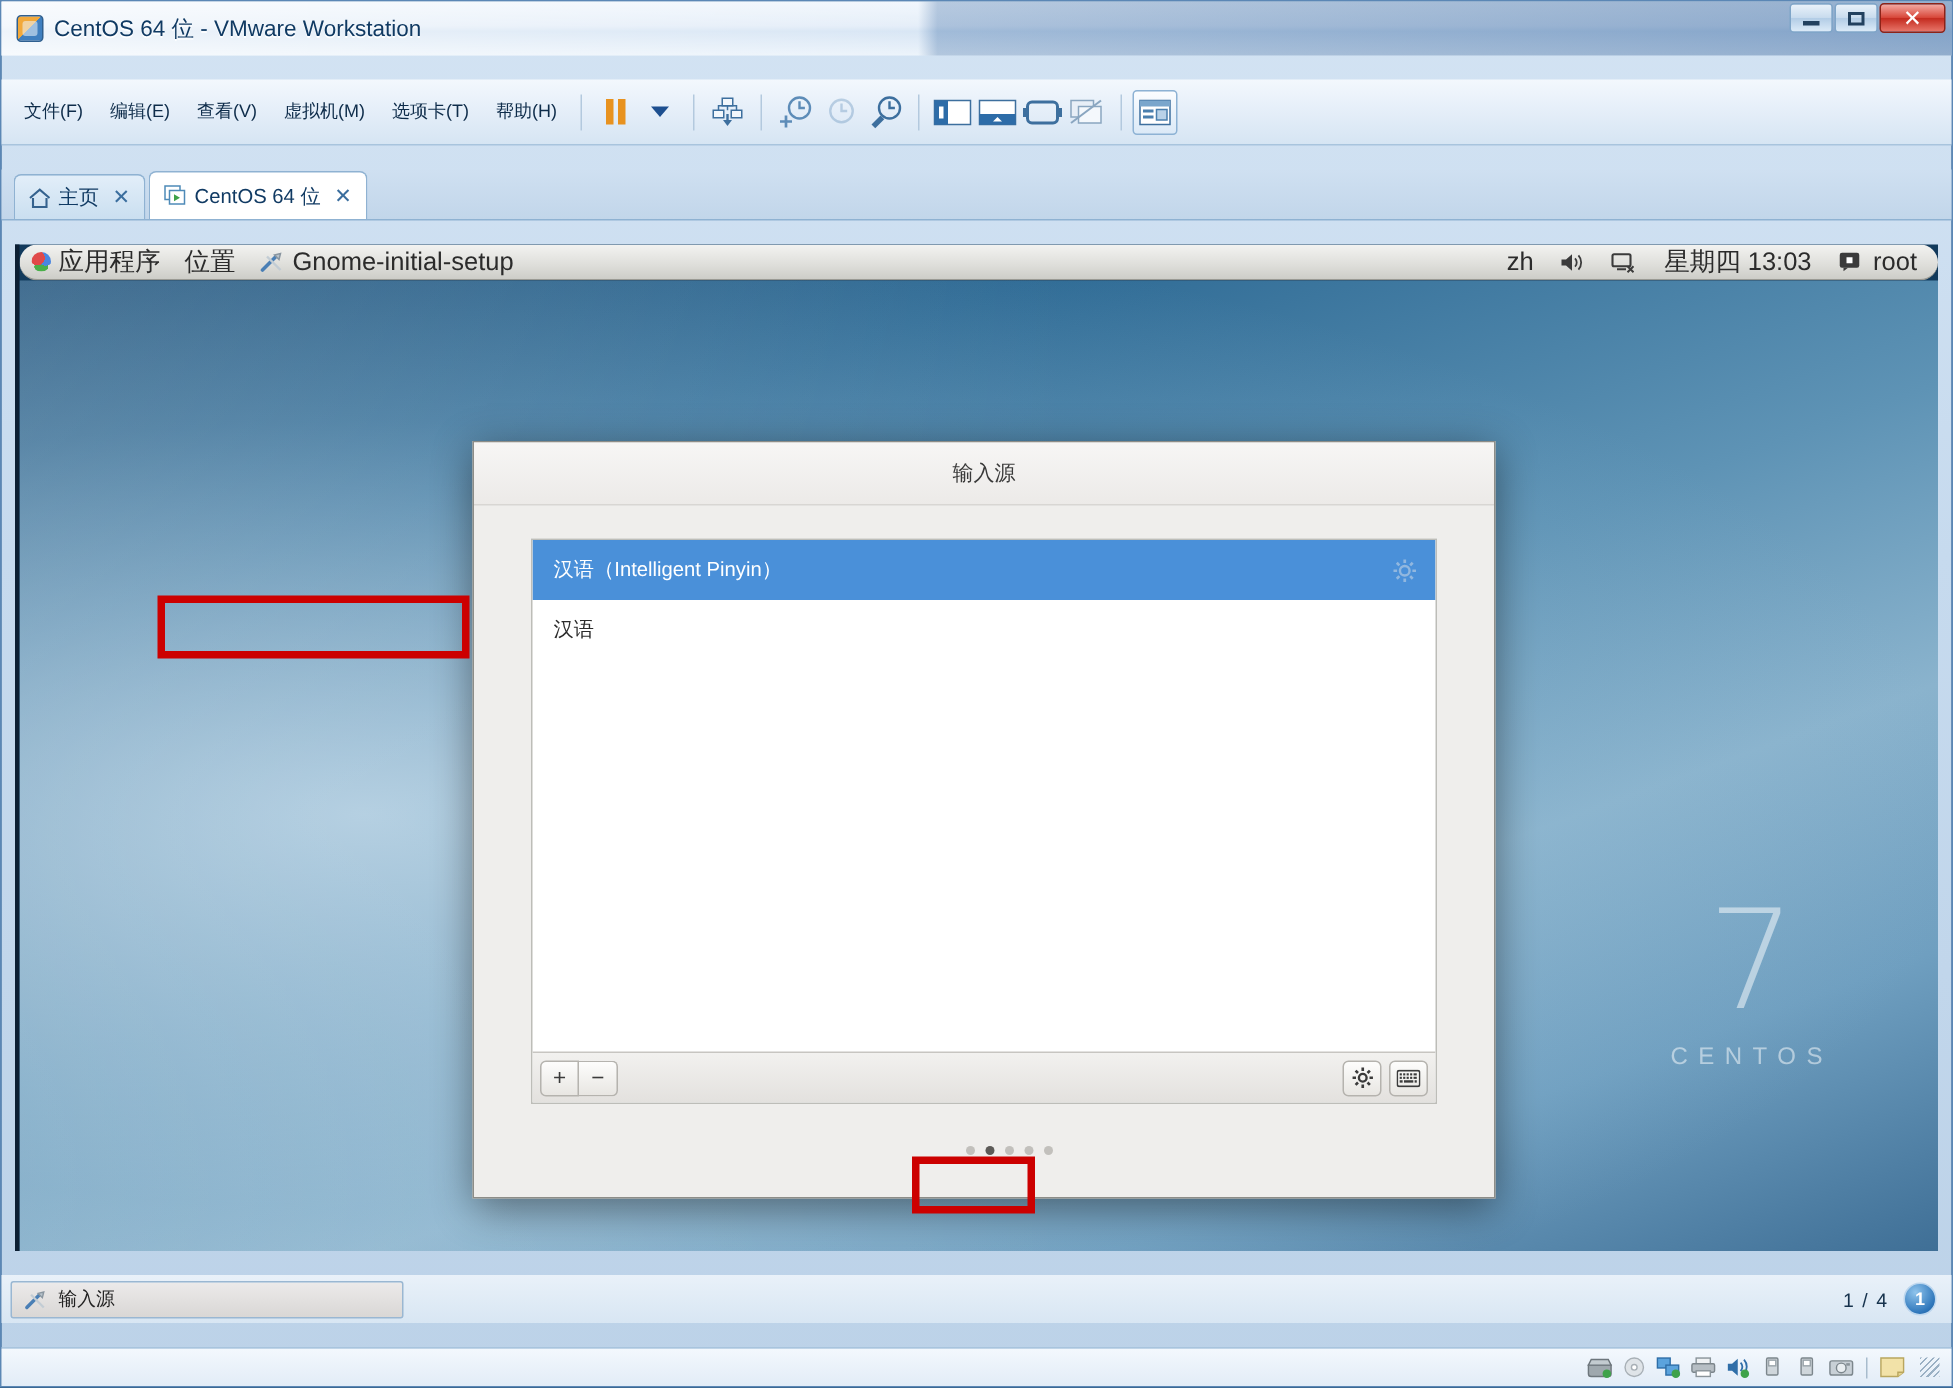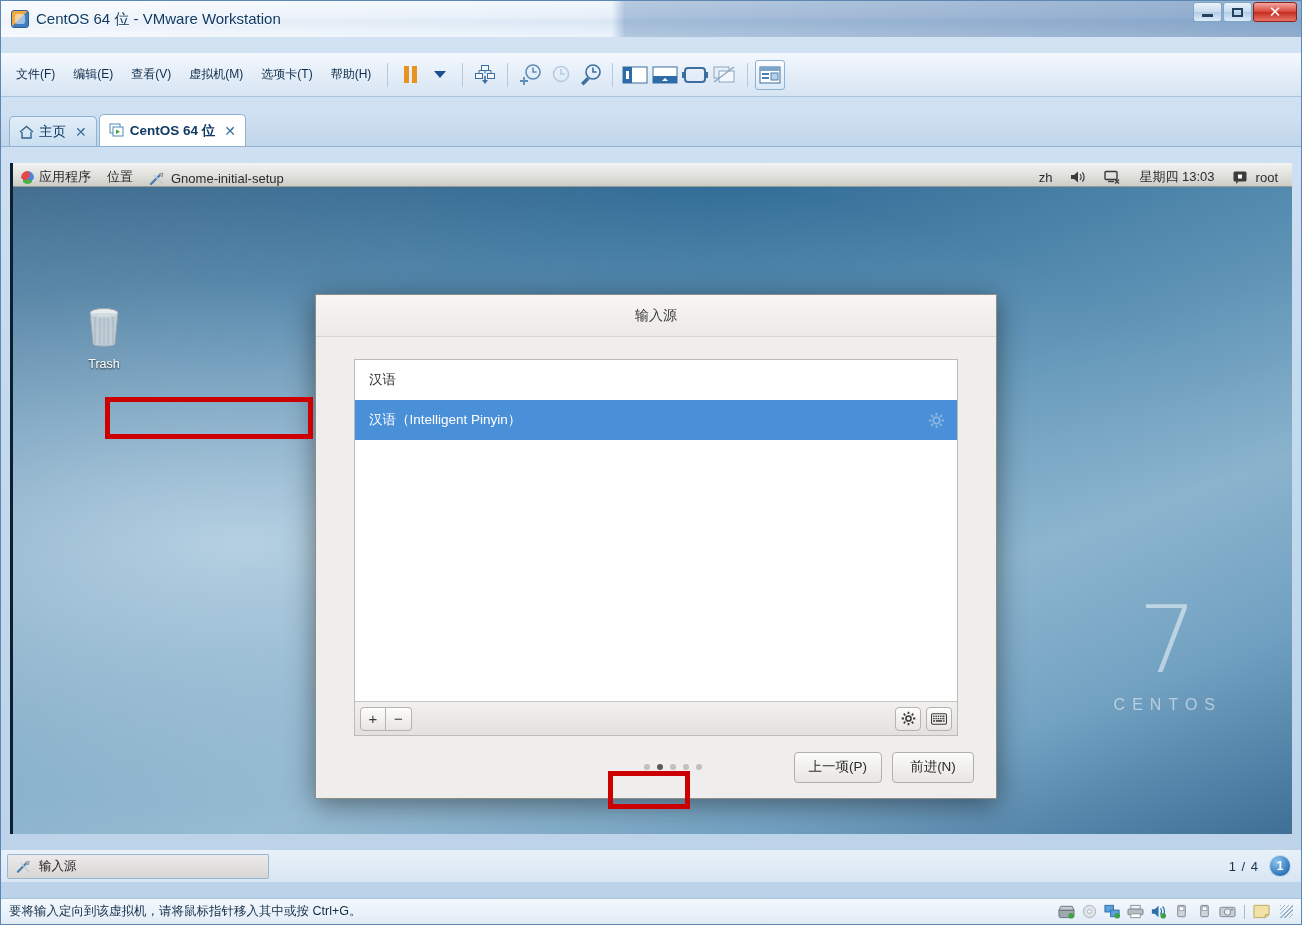--- a/index.html
+++ b/index.html
@@ -81,35 +81,35 @@
     border-bottom:1px solid #8fb2d2;
   }
   .vm-tab{
     height:30px; display:flex; align-items:center; gap:5px;
     padding:0 9px 0 9px; margin-right:2px;
     border:1px solid #8fb2d2; border-bottom:none;
     border-radius:5px 5px 0 0;
     background:linear-gradient(to bottom,#e2eef9,#cadff0);
     font-size:13.5px; color:#103a63;
   }
-  .vm-tab.active{ background:#ffffff; font-weight:bold; height:32px; }
+  .vm-tab.active{ background:#ffffff; font-weight:normal; height:32px; }
   .tab-close{ color:#3b6e9e; font-size:14px; margin-left:4px; }
 
   
   #vm-screen{
     position:relative; margin:0 9px; flex:1 1 auto;
     background:#123a5c; overflow:hidden;
     border-left:3px solid #0c1f33;
   }
   
   #gnome-panel{
-    height:24px; display:flex; align-items:flex-end;
+    height:24px; display:flex; align-items:center;
     background:linear-gradient(to bottom,#f3f3f1,#dededa 60%,#cdcdc8);
-    border-bottom:1px solid #9a9a94; font-size:13px; color:#2b2b2b;
-    position:relative; z-index:10;
+    border-bottom:1px solid #9a9a94; font-size:17px; color:#2b2b2b;
+    position:relative; z-index:10;border-radius:12px;
   }
   .gp-item{ padding:0 8px; display:flex; align-items:center; gap:5px; white-space:nowrap;}
   #gnome-panel .right{ margin-left:auto; display:flex; align-items:center; gap:2px; padding-right:6px;}
   .apps-ico{ width:13px;height:13px;border-radius:50%;
     background:
       radial-gradient(circle at 30% 30%, #e04a4a 0 38%, transparent 39%),
       radial-gradient(circle at 72% 32%, #4a86e0 0 38%, transparent 39%),
       radial-gradient(circle at 50% 76%, #4ab04a 0 38%, transparent 39%),
       radial-gradient(circle at 50% 50%, #f0c040 0 30%, transparent 31%);
   }
@@ -415,56 +415,46 @@
     </div>
 
     <div id="desktop">
 
       <div class="centos-watermark">
         <div class="num">7</div>
         <div class="word">CENTOS</div>
       </div>
 
 
-      <div class="desk-icon" style="left:48px; top:116px;">
-        <div class="glyph">
-          <svg width="44" height="46" viewBox="0 0 44 46">
-            <ellipse cx="22" cy="8" rx="14" ry="4.5" fill="#e9edf0" stroke="#9aa5ad"></ellipse>
-            <path d="M8 8l3 31c0 3 22 3 22 0l3-31" fill="#cfd8de" stroke="#9aa5ad" opacity="0.85"></path>
-            <path d="M13 12v27M18 13v27M22 13v27M26 13v27M31 12v27" stroke="#a8b2b9" stroke-width="1"></path>
-          </svg>
-        </div>
-        <div>Trash</div>
-      </div>
 
       <div id="dialog">
 
         <div id="dialog-header">
           <span>输入源</span>
         </div>
 
         <div id="dialog-body">
 
           <div id="list-frame">
             <div id="list-rows">
-
-              <div class="src-row">
-                <span>汉语</span>
-              </div>
 
               <div class="src-row selected">
                 <span>汉语（Intelligent Pinyin）</span>
                 <span class="row-gear">
                   <svg width="17" height="17" viewBox="0 0 17 17">
                     <circle cx="8.5" cy="8.5" r="3.2" fill="none" stroke="#e8e8e8" stroke-width="1.6"></circle>
                     <g stroke="#e8e8e8" stroke-width="1.8">
                       <path d="M8.5 1v2.4M8.5 13.6V16M1 8.5h2.4M13.6 8.5H16M3.2 3.2l1.7 1.7M12.1 12.1l1.7 1.7M13.8 3.2l-1.7 1.7M4.9 12.1l-1.7 1.7"></path>
                     </g>
                   </svg>
                 </span>
+              </div>
+
+              <div class="src-row">
+                <span>汉语</span>
               </div>
 
             </div>
 
             <div id="list-toolbar">
               <div class="tb-sq left">+</div>
               <div class="tb-sq right-of-left">−</div>
               <div class="spacer"></div>
               <div class="tb-sq solo">
                 <svg width="15" height="15" viewBox="0 0 17 17">
@@ -499,24 +489,20 @@
         </div>
 
         <div id="dialog-footer">
           <div id="page-dots">
             <i></i>
             <i class="on"></i>
             <i></i>
             <i></i>
             <i></i>
           </div>
-          <div id="footer-btns">
-            <div class="dlg-btn">上一项(P)</div>
-            <div class="dlg-btn">前进(N)</div>
-          </div>
         </div>
 
       </div>
 
       <div class="annot" style="left:92px; top:210px; width:208px; height:42px;"></div>
       <div class="annot" style="left:595px; top:584px; width:82px; height:38px;"></div>
 
     </div>
   </div>
 
@@ -529,21 +515,20 @@
       </svg>
       <span>输入源</span>
     </div>
     <div id="taskbar-right">
       <span id="page-counter">1 / 4</span>
       <span id="page-badge">1</span>
     </div>
   </div>
 
   <div id="status-bar">
-    <span>要将输入定向到该虚拟机，请将鼠标指针移入其中或按 Ctrl+G。</span>
     <span id="status-icons">
       <svg class="dev-ico" viewBox="0 0 18 15">
         <path d="M1 6h16v6a2 2 0 01-2 2H3a2 2 0 01-2-2z" fill="#9fa8ae" stroke="#6d767c"></path>
         <path d="M3 2h12l2 4H1z" fill="#c3cbd0" stroke="#6d767c"></path>
         <circle cx="14" cy="12" r="3" fill="#3fa24a"></circle>
       </svg>
       <svg class="dev-ico" viewBox="0 0 18 15">
         <circle cx="9" cy="7.5" r="6.5" fill="#dfe4e8" stroke="#a8b0b6"></circle>
         <circle cx="9" cy="7.5" r="2" fill="#fff" stroke="#a8b0b6"></circle>
       </svg>

